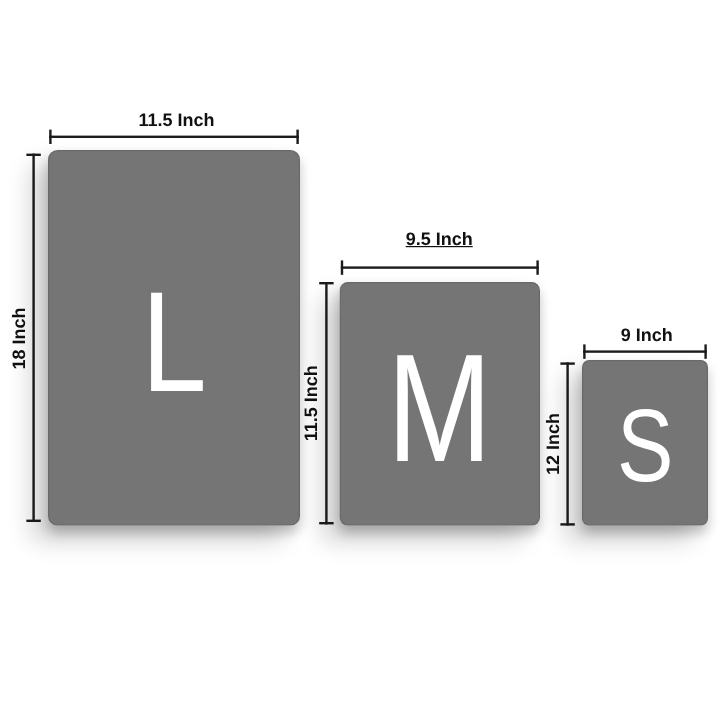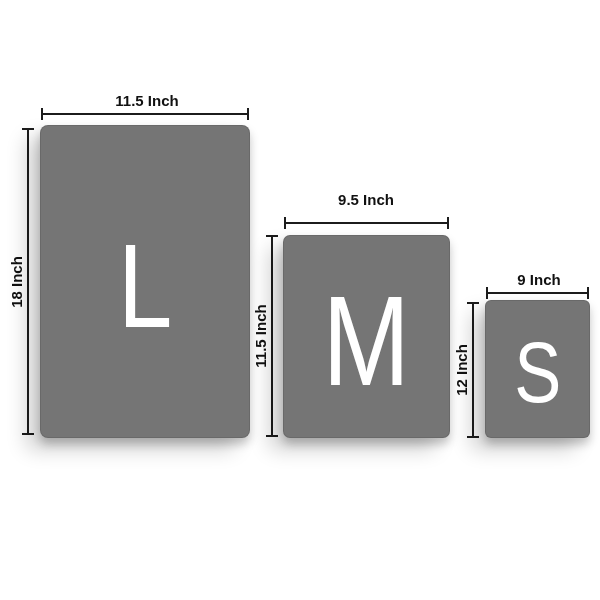--- a/index.html
+++ b/index.html
@@ -72,21 +72,21 @@
   .dim-label {
     position: absolute;
     font-weight: 700;
     font-size: 15px;
     color: var(--label_text);
     white-space: nowrap;
   }
   .dim-label.h { transform: translateX(-50%); }
   .dim-label.v { transform: translate(-50%, -50%) rotate(-90deg); }
   .hlabel-large  { left: 147px; top: 92px; }
-  .hlabel-medium { left: 366px; top: 191px; }
+  .hlabel-medium { left: 366px; top: 191px; text-decoration: underline; }
   .hlabel-small  { left: 539px; top: 271px; }
   .vlabel-large  { left: 16px;  top: 282px; }
   .vlabel-medium { left: 260px; top: 336px; }
   .vlabel-small  { left: 461px; top: 370px; }
 </style>
 </head>
 <body>
 
 <div class="canvas">
 

